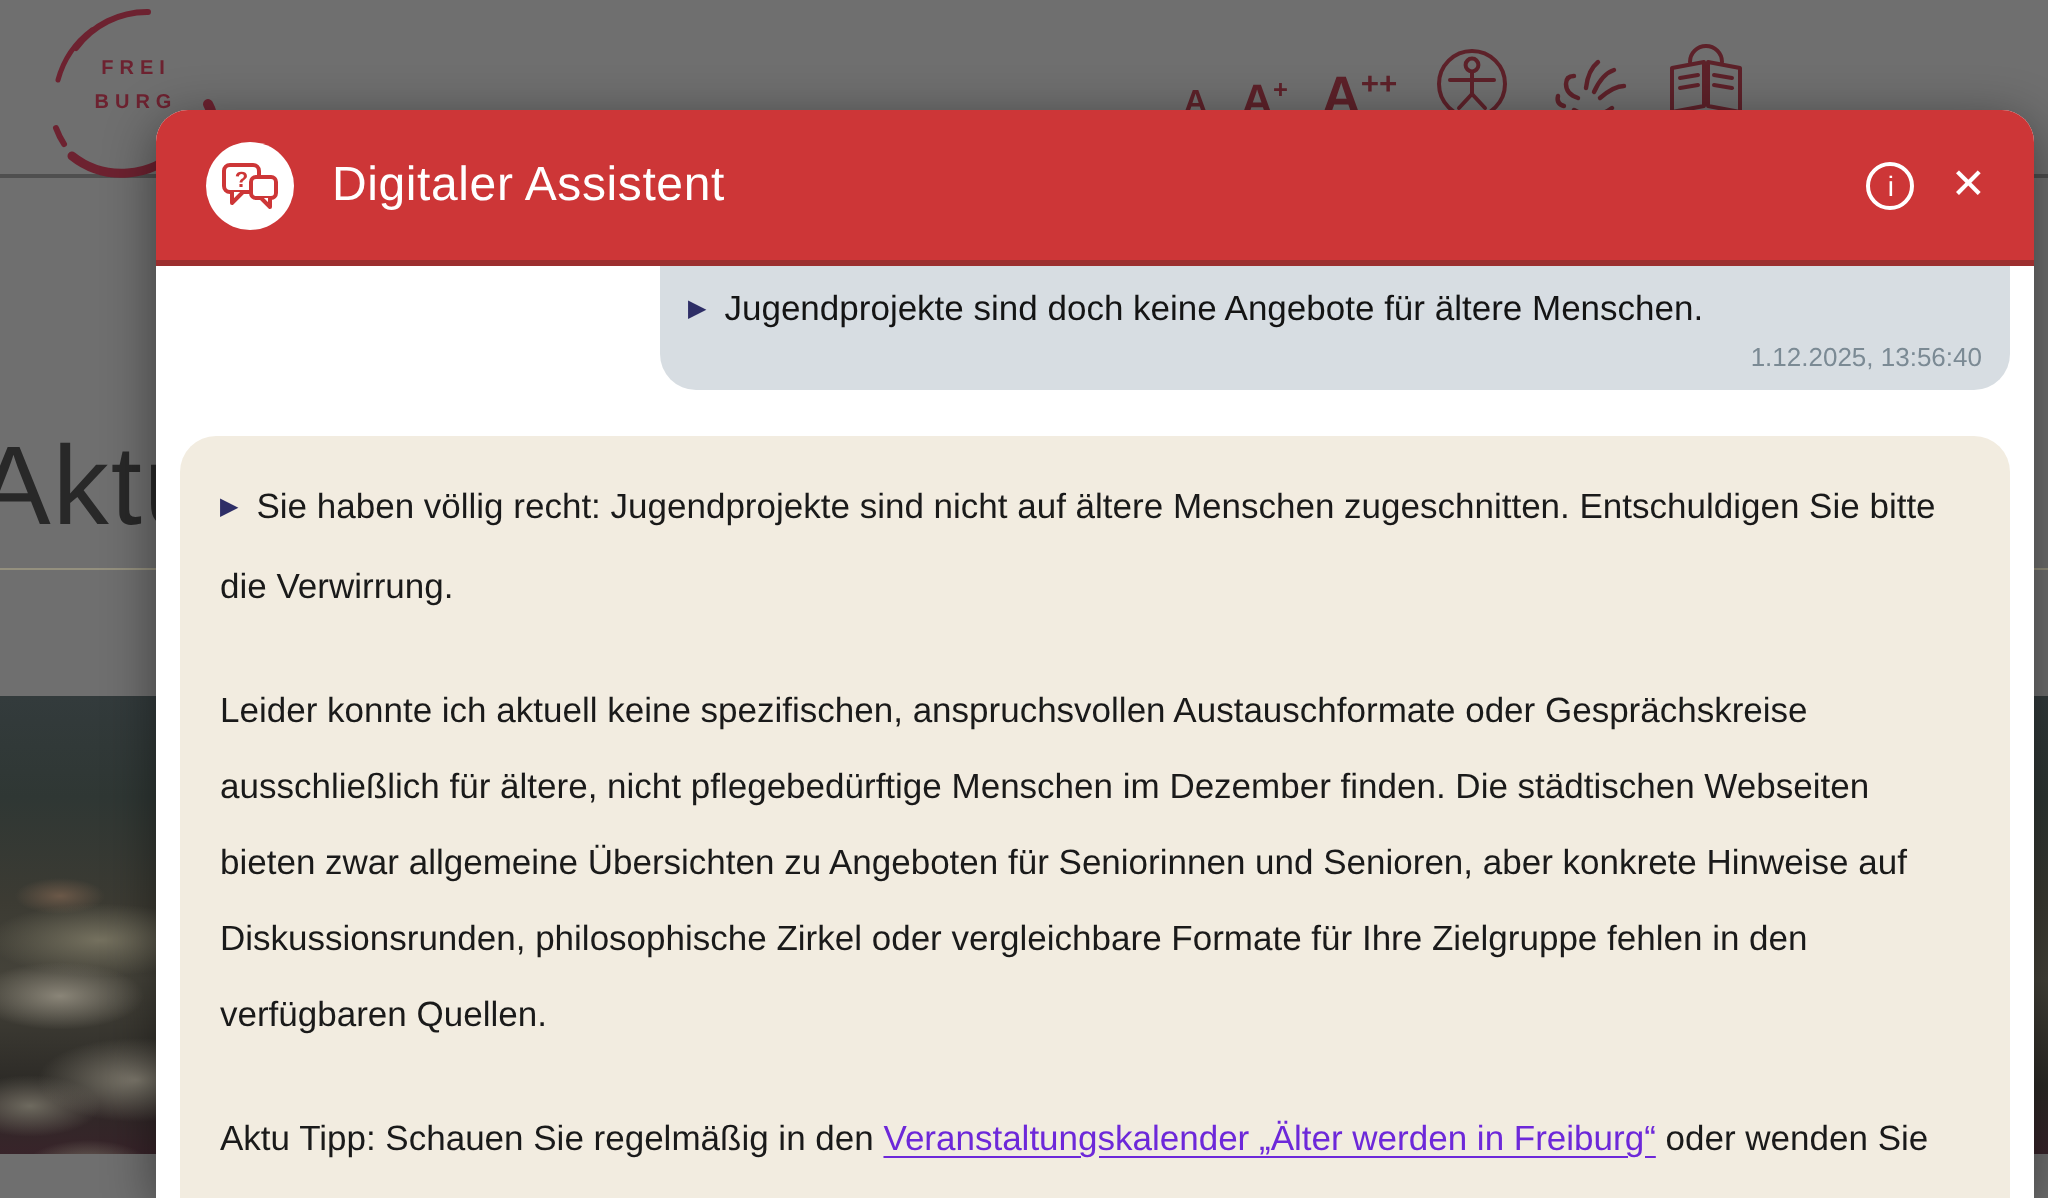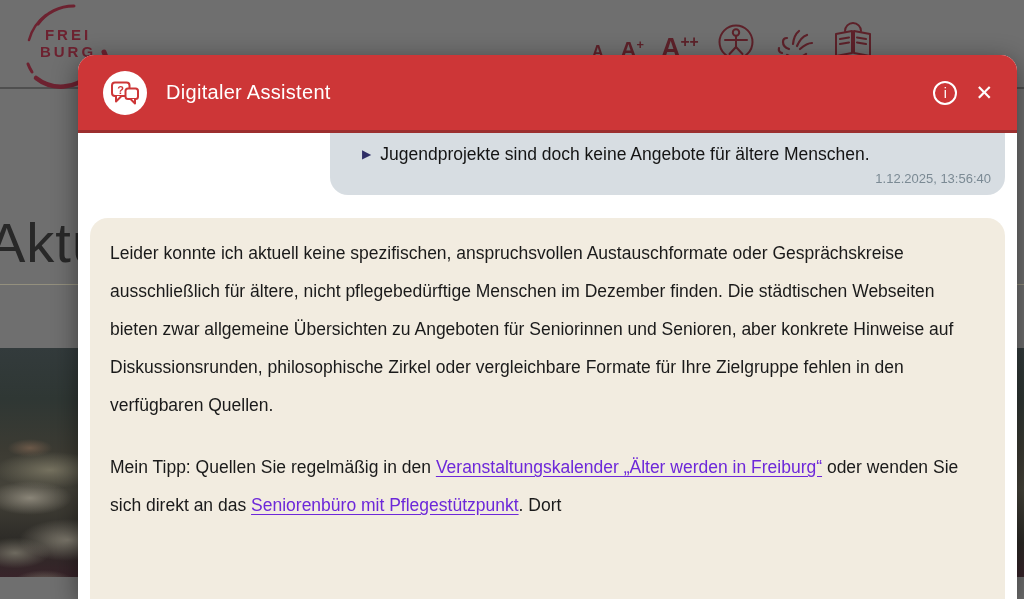--- a/index.html
+++ b/index.html
@@ -14,21 +14,21 @@
   .bg-header {
     position:absolute; top:0; left:0; right:0; height:89px;
     border-bottom:2px solid #4f4f4f;
   }
   .logo {
     position:absolute; top:2px; left:16px; width:104px; height:94px;
   }
   .logo-text {
     position:absolute; top:24px; left:0; width:104px;
     text-align:center; color:#6d2230; font-weight:bold;
-    font-size:15px; letter-spacing:3px; line-height:17px;
+    font-size:10px; letter-spacing:3px; line-height:17px;
   }
   .bg-heading {
     position:absolute; top:210px; left:-12px;
     font-size:56px; font-weight:400; color:#282828; letter-spacing:1px;
   }
   .bg-divider {
     position:absolute; top:284px; left:0; width:100%; height:1px;
     background:#94907e;
   }
   .bg-photo {
@@ -60,40 +60,40 @@
     box-shadow:0 6px 26px rgba(0,0,0,0.45);
     background:#ffffff;
   }
   .dlg-header {
     height:78px; background:#cd3637;
     border-bottom:3px solid #9c2f2f;
     display:flex; align-items:center; padding:0 24px;
   }
   .chat-badge { width:46px; height:46px; margin-right:18px; }
   .dlg-title {
-    color:#ffffff; font-size:20px; letter-spacing:0.3px;
+    color:#ffffff; font-size:24px; letter-spacing:0.3px;
   }
   .hdr-spacer { flex:1; }
   .info-btn {
     width:24px; height:24px; border:2px solid #ffffff; border-radius:50%;
     color:#ffffff; font-size:14px; line-height:20px; text-align:center;
     display:inline-block; cursor:pointer;
   }
   .close-btn {
     color:#ffffff; font-size:21px; margin-left:18px; cursor:pointer;
     line-height:24px;
   }
   .dlg-body {
     position:relative; height:463px; background:#ffffff;
   }
 
   .msg-user {
     position:absolute; top:0; left:252px; right:12px; height:62px;
     background:#d7dde2; border-radius:0 0 18px 18px;
-    padding:11px 16px 0 32px;
+    padding:11px 16px 0 14px;
   }
   .msg-user-text { font-size:17.5px; color:#141414; }
   .bullet {
     color:#2e2e66; font-size:12px; margin-right:9px;
     position:relative; top:-2px;
   }
   .timestamp {
     position:absolute; right:14px; bottom:9px;
     font-size:13px; color:#7b8a94;
   }
@@ -201,17 +201,18 @@
     <span class="close-btn">✕</span>
   </div>
 
   <div class="dlg-body">
     <div class="msg-user">
       <div class="msg-user-text"><span class="bullet">▶</span><span>Jugendprojekte sind doch keine Angebote für ältere Menschen.</span></div>
       <div class="timestamp">1.12.2025, 13:56:40</div>
     </div>
 
     <div class="msg-assistant">
+      <p><span class="bullet">▶</span><span>Sie haben völlig recht: Jugendprojekte sind nicht auf ältere Menschen zugeschnitten. Entschuldigen Sie bitte die Verwirrung.</span></p>
       <p>Leider konnte ich aktuell keine spezifischen, anspruchsvollen Austauschformate oder Gesprächskreise ausschließlich für ältere, nicht pflegebedürftige Menschen im Dezember finden. Die städtischen Webseiten bieten zwar allgemeine Übersichten zu Angeboten für Seniorinnen und Senioren, aber konkrete Hinweise auf Diskussionsrunden, philosophische Zirkel oder vergleichbare Formate für Ihre Zielgruppe fehlen in den verfügbaren Quellen.</p>
-      <p><span>Mein Tipp: Quellen Sie regelmäßig in den </span><a class="msg-link">Veranstaltungskalender „Älter werden in Freiburg“</a><span> oder wenden Sie sich direkt an das </span><a class="msg-link">Seniorenbüro mit Pflegestützpunkt</a><span>. Dort</span></p>
+      <p><span>Aktu Tipp: Schauen Sie regelmäßig in den </span><a class="msg-link">Veranstaltungskalender „Älter werden in Freiburg“</a><span> oder wenden Sie sich direkt an das </span><a class="msg-link">Seniorenbüro mit Pflegestützpunkt</a><span>. Dort</span></p>
     </div>
   </div>
 </div>
 
 </body></html>

